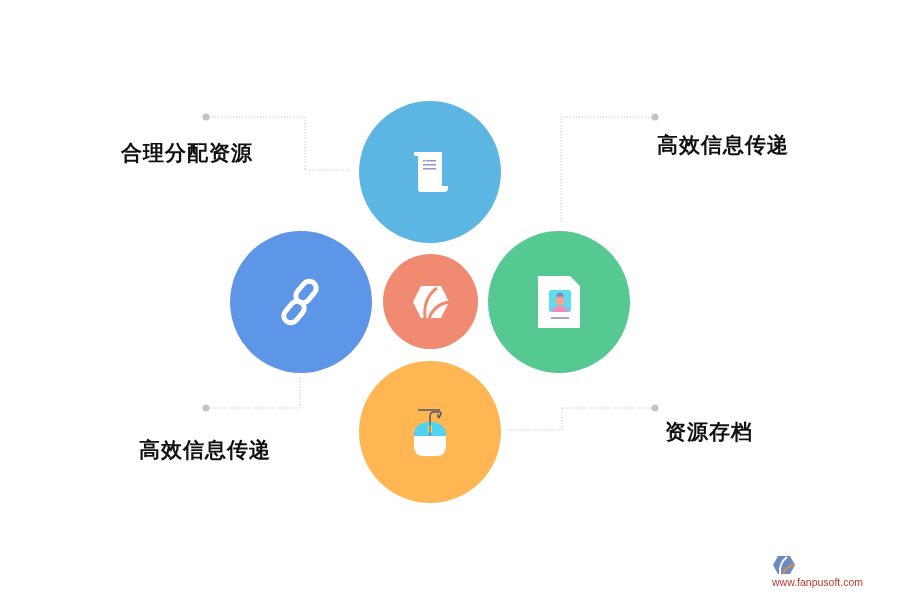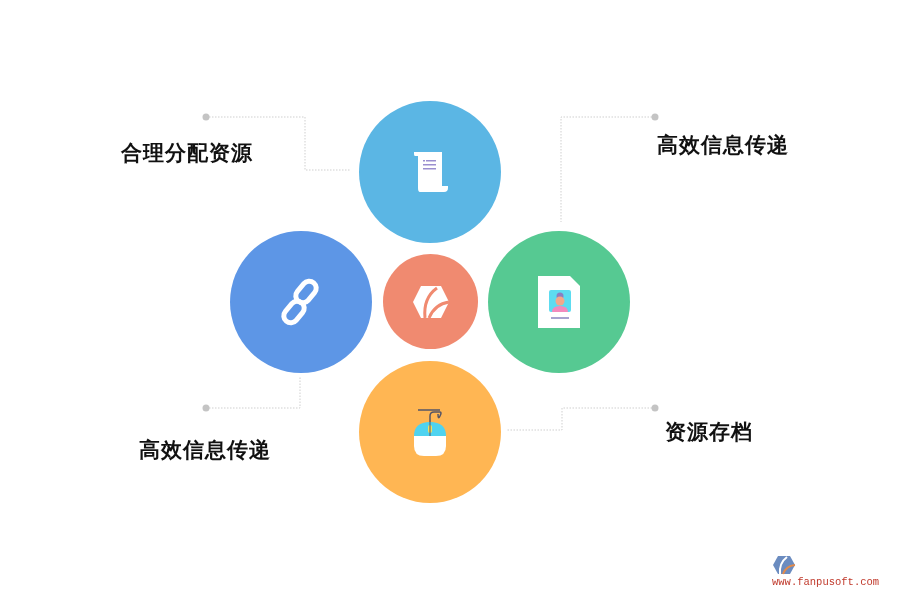--- a/index.html
+++ b/index.html
@@ -5,21 +5,21 @@
     html, body { margin: 0; padding: 0; background: #ffffff; }
     body { width: 900px; height: 600px; position: relative; overflow: hidden;
            font-family: "DejaVu Sans", "Liberation Sans", sans-serif; }
     .canvas { position: absolute; left: 0; top: 0; width: 900px; height: 600px; }
     .circle { position: absolute; border-radius: 50%; display: flex; align-items: center; justify-content: center;
               box-shadow: 0 0 0 2px rgba(255,255,255,0.9); }
     .label { position: absolute; font-size: 21px; font-weight: bold; color: #111111; letter-spacing: 1px; white-space: nowrap; }
     .connectors { position: absolute; left: 0; top: 0; }
     .logo { position: absolute; left: 770px; top: 552px; width: 125px; height: 40px; }
     .logo-text { position: absolute; left: 26px; top: 0px; font-size: 22px; color: #4a6fa5; letter-spacing: 1px; white-space: nowrap; }
-    .logo-url { position: absolute; left: 2px; top: 24px; font-size: 10.5px; color: #c0392b; font-family: Liberation Mono, monospace; white-space: nowrap; }
+    .logo-url { position: absolute; left: 2px; top: 24px; font-size: 10.5px; color: #c0392b; font-family: Liberation Sans, sans-serif; white-space: nowrap; }
     .logo-mark { position: absolute; left: 2px; top: 3px; }
   </style>
 </head>
 <body>
 
 <div class="canvas">
 
   <svg class="connectors" width="900" height="600">
     <g fill="none" stroke="#cfcfcf" stroke-width="1" stroke-dasharray="1.5,1.5">
       <polyline points="206,117 305,117 305,170 350,170"></polyline>

